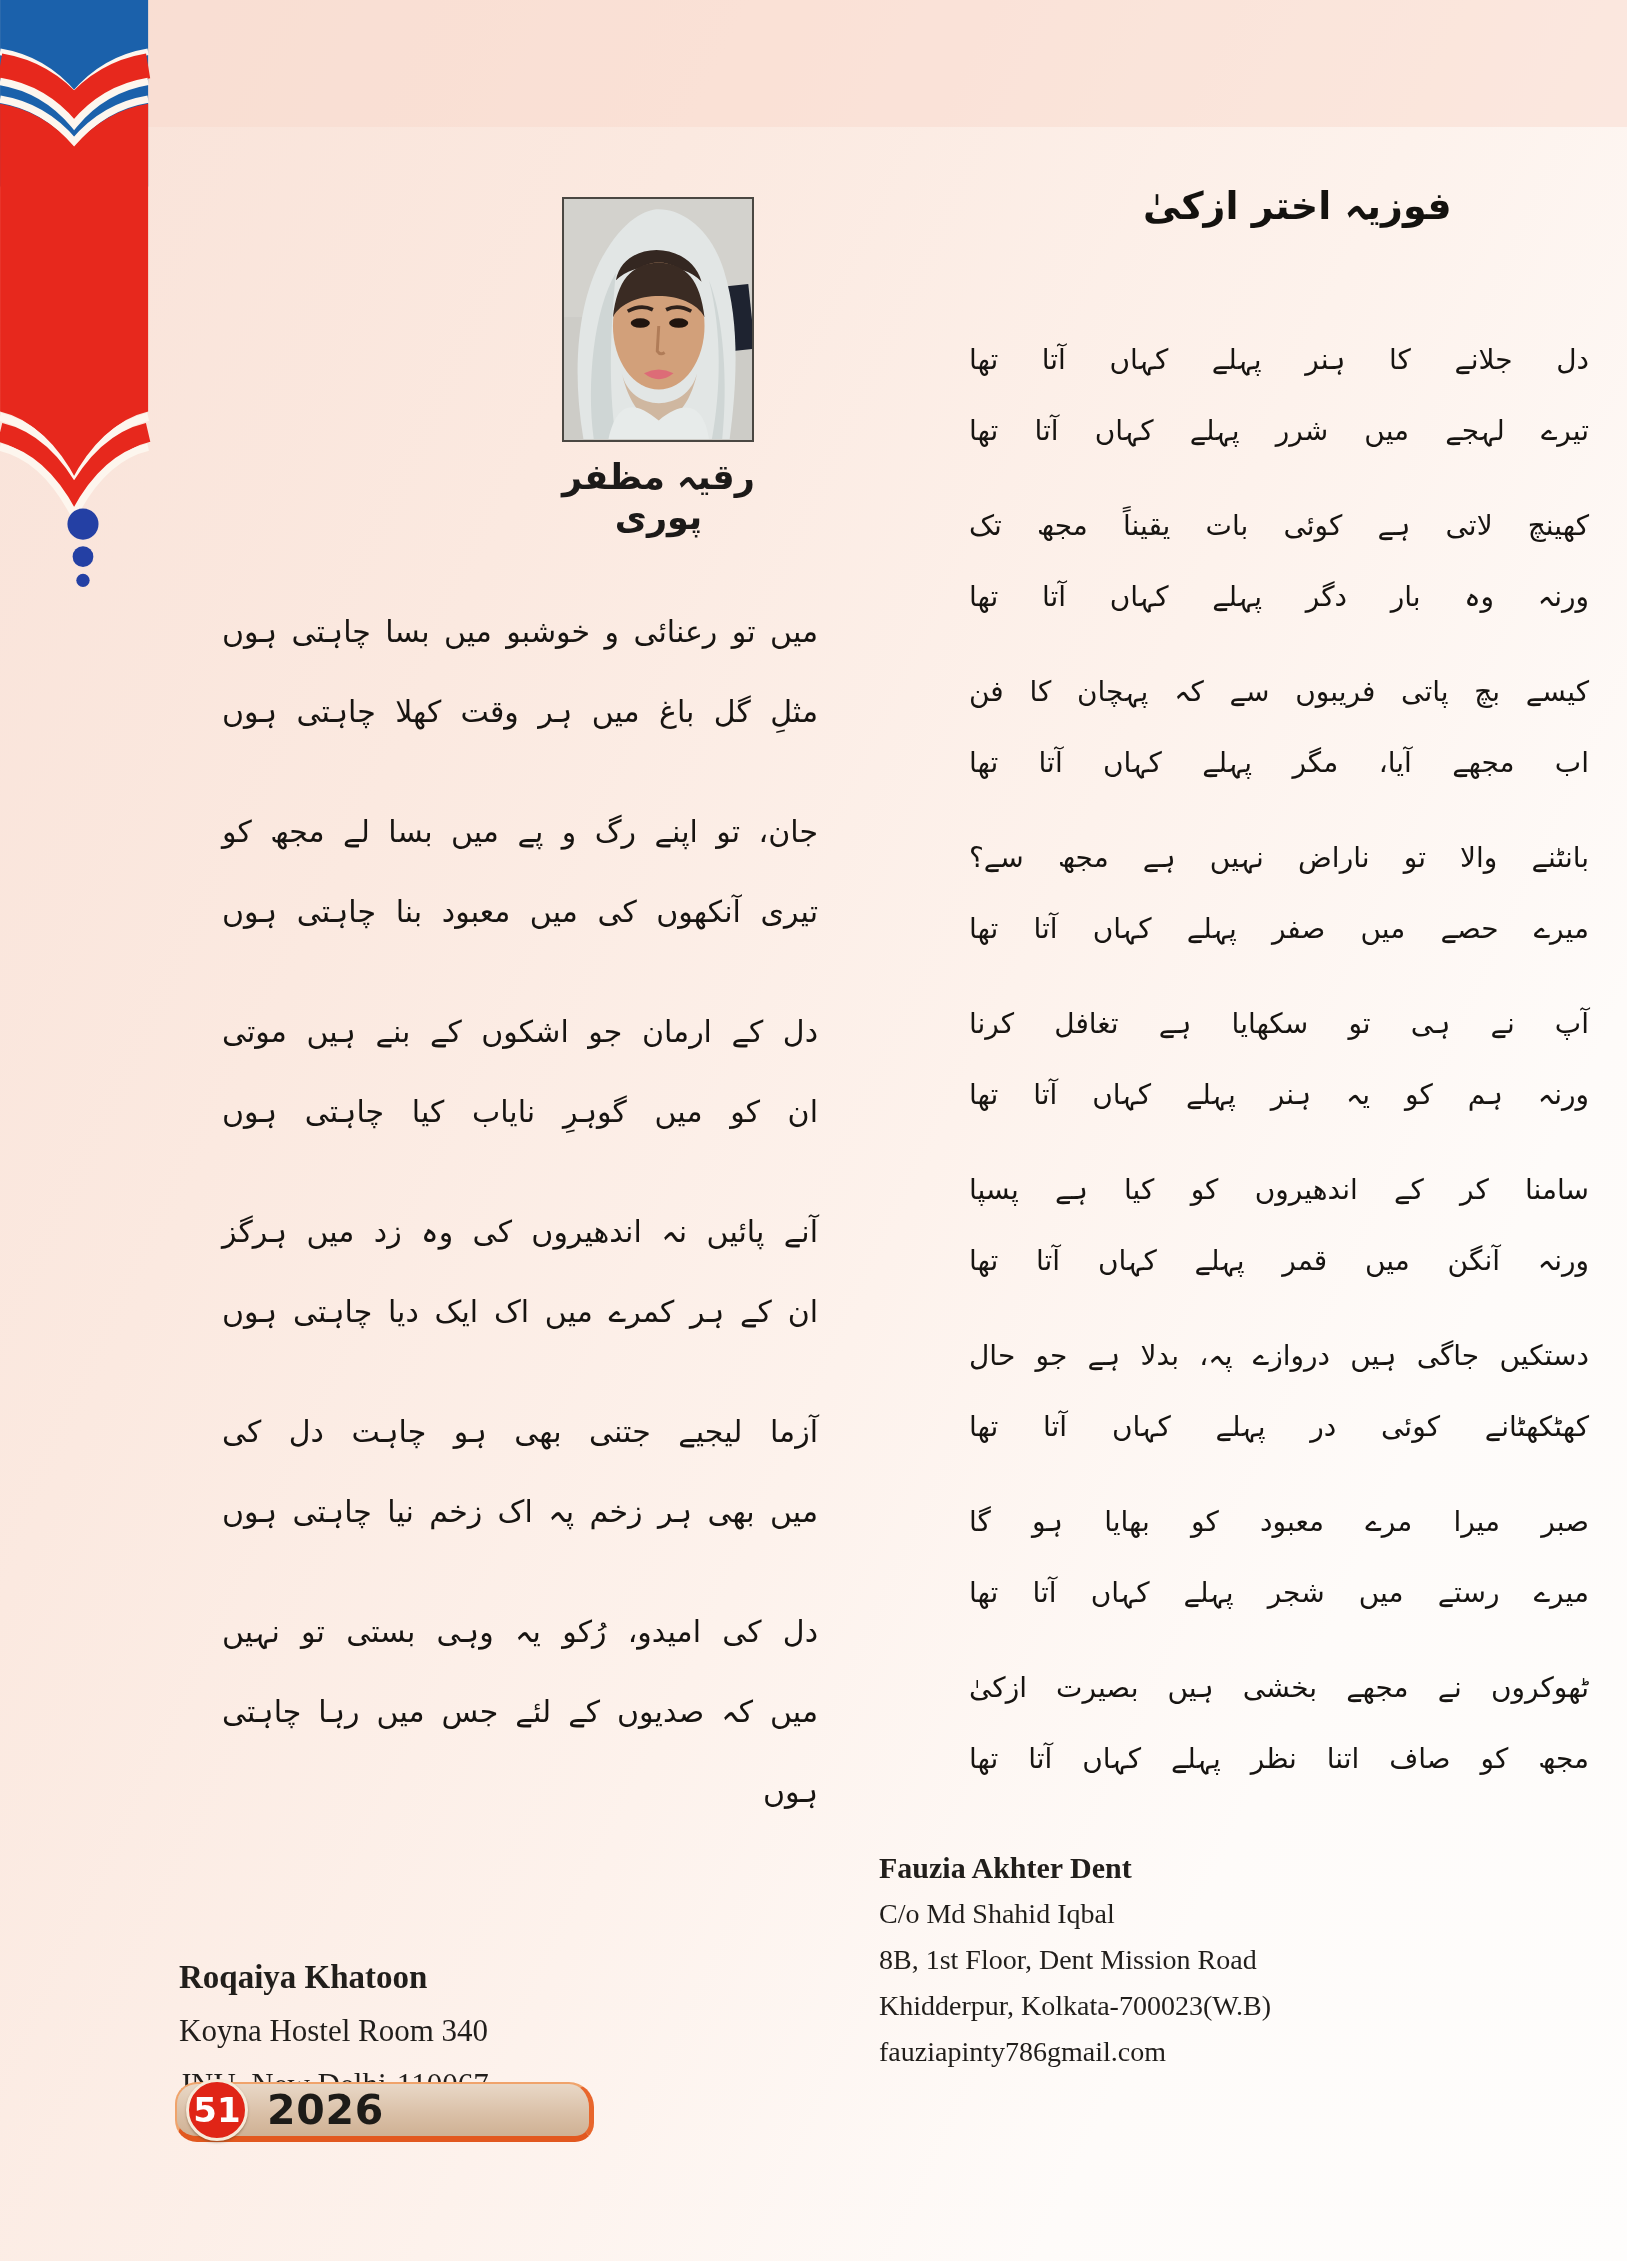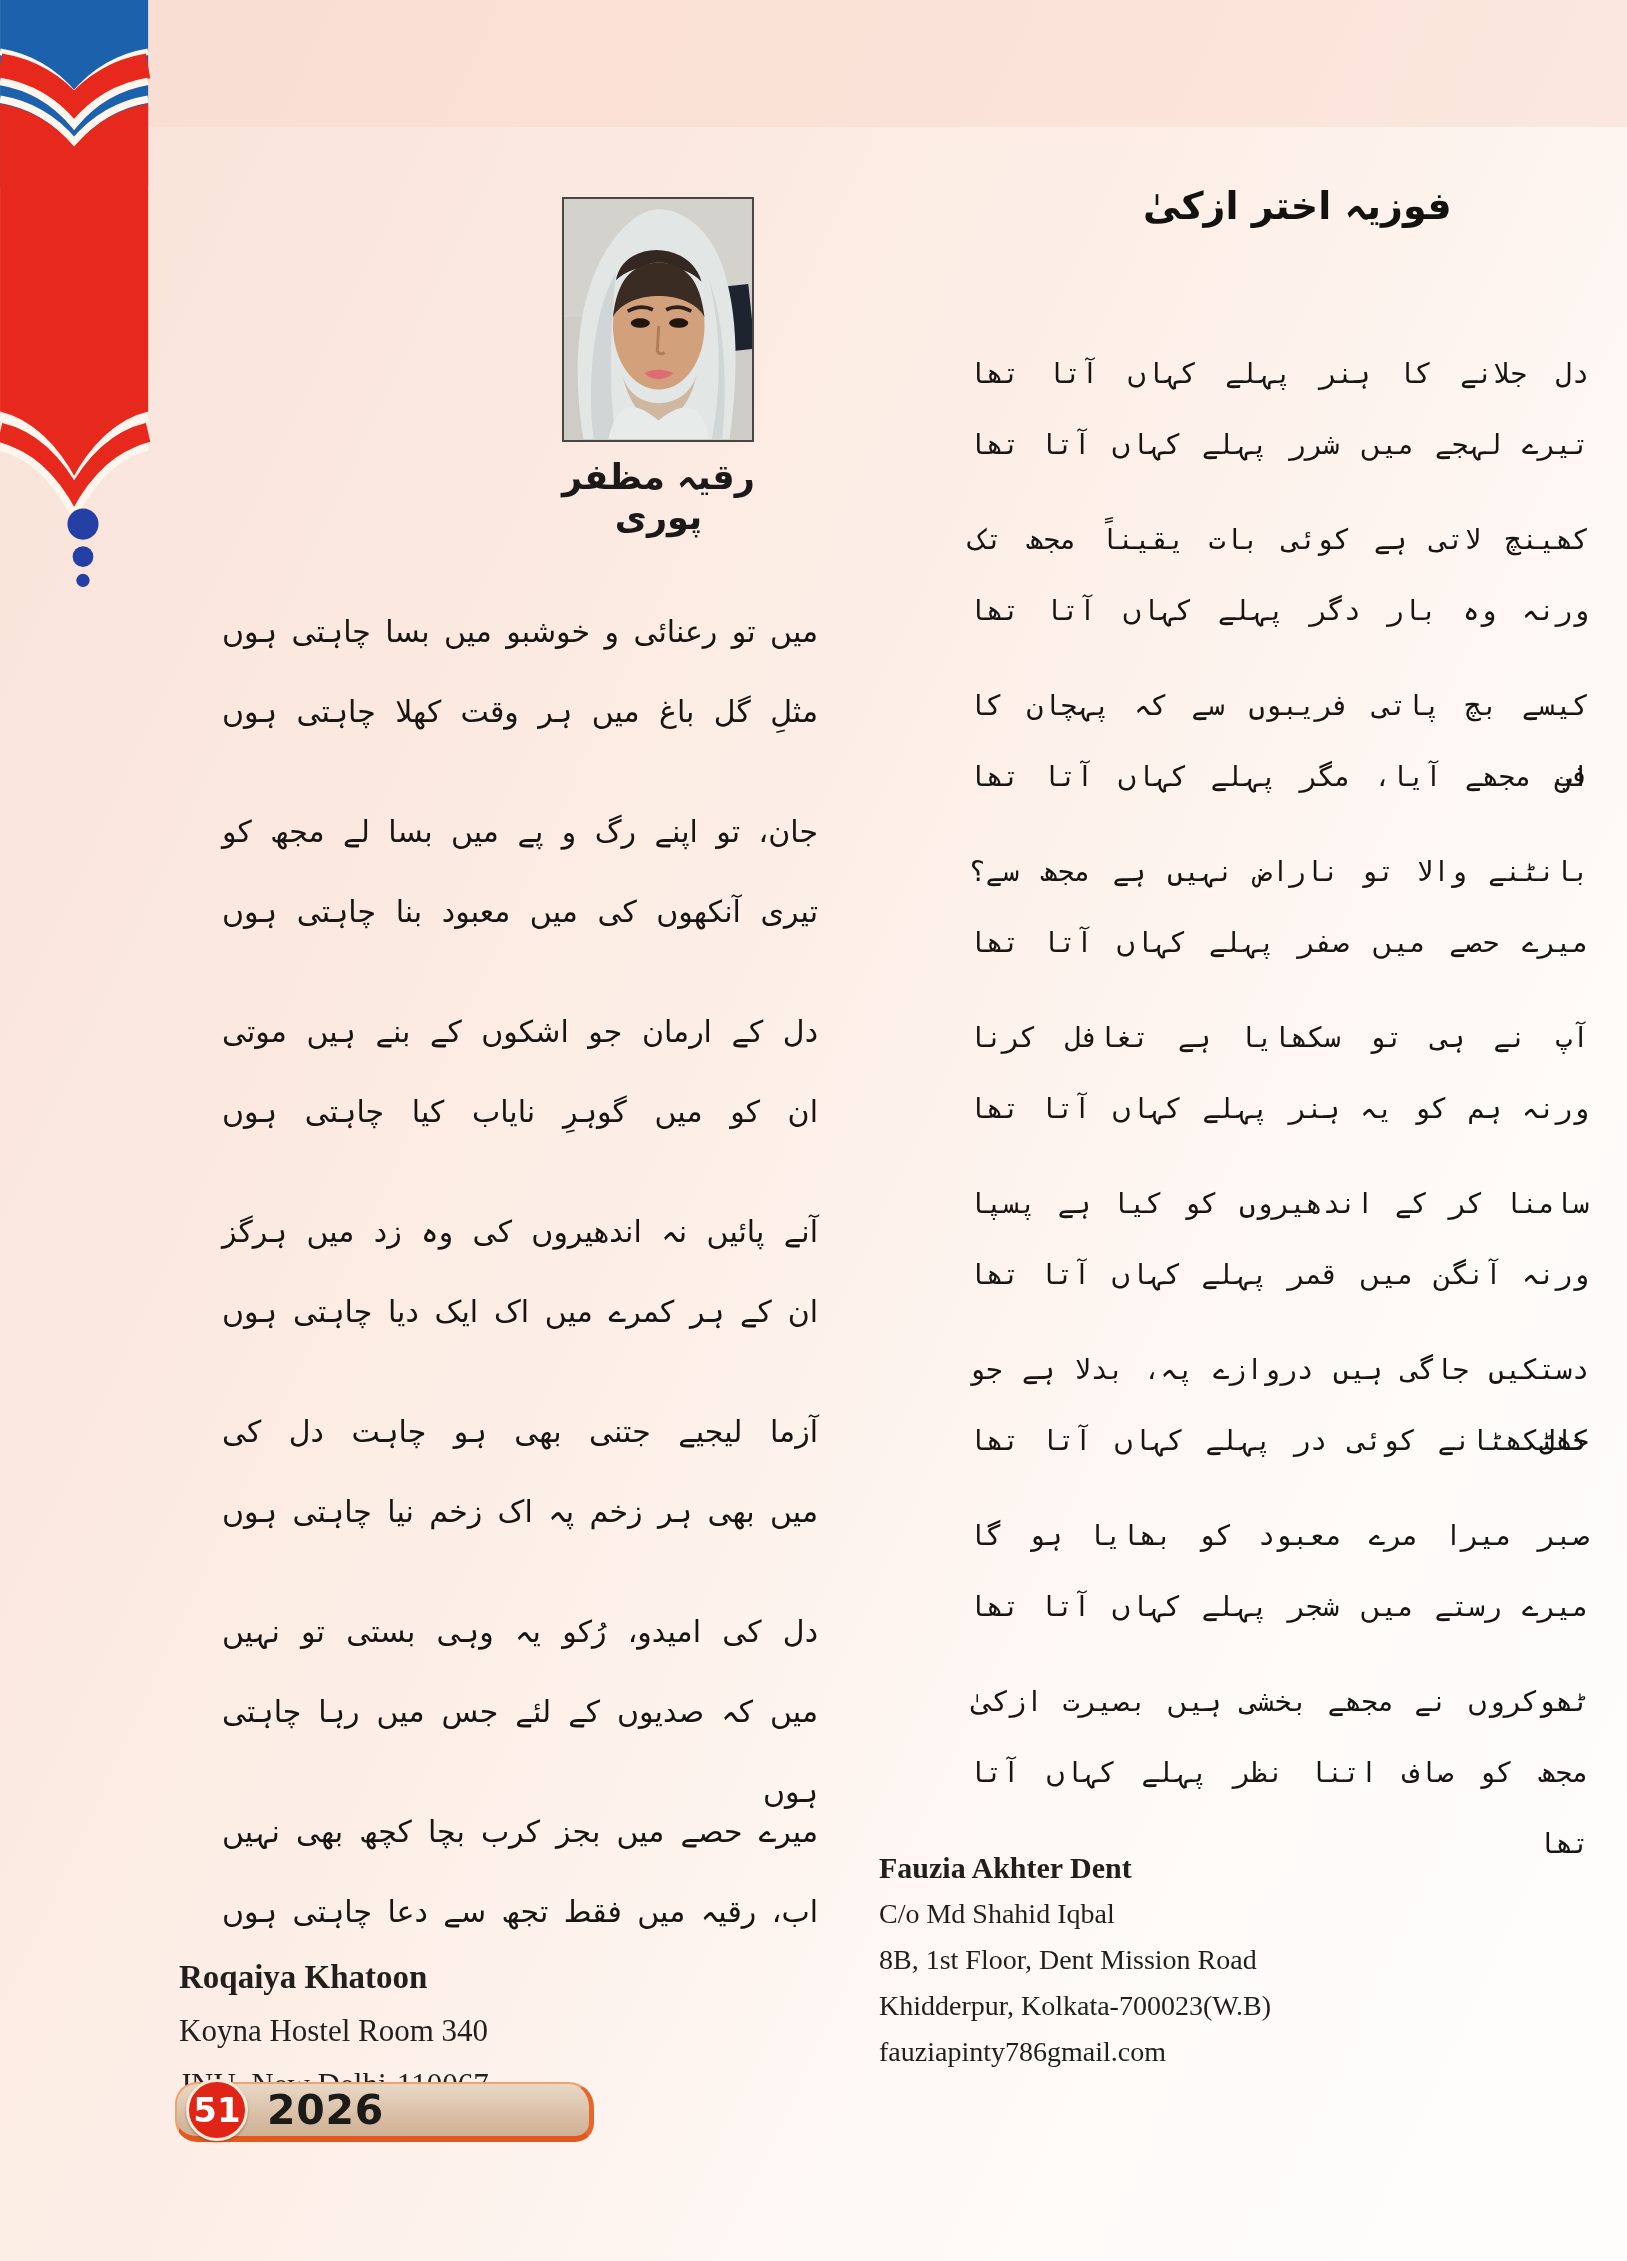--- a/index.html
+++ b/index.html
@@ -25,21 +25,21 @@
     position:absolute;left:518px;top:457px;width:281px;height:59px;
     direction:rtl;text-align:center;font-size:35px;font-weight:bold;color:#1c1a19;
     font-family:"DejaVu Sans",sans-serif;
   }
   
   #right-poet-name{
     position:absolute;right:41px;top:184px;width:444px;
     direction:rtl;text-align:left;font-size:38px;font-weight:bold;color:#14120f;
   }
   .poem-col{position:absolute;}
-  #right-poem-col{left:969px;top:340px;width:620px;font-family:Liberation Mono, monospace;}
+  #right-poem-col{left:969px;top:324px;width:620px;}
   #left-poem-col{left:222px;top:592px;width:596px;}
   .couplet{margin:0 0 0 0;}
   #right-poem-col .couplet{margin-bottom:24px;}
   #left-poem-col .couplet{margin-bottom:40px;}
   .poem-line{
     direction:rtl;
     text-align:justify;
     text-align-last:justify;
     text-justify:inter-word;
     color:#171411;
@@ -199,24 +199,20 @@
         <div class="poem-line">ان کے ہر کمرے میں اک ایک دیا چاہتی ہوں</div>
       </div>
       <div class="couplet">
         <div class="poem-line">آزما لیجیے جتنی بھی ہو چاہت دل کی</div>
         <div class="poem-line">میں بھی ہر زخم پہ اک زخم نیا چاہتی ہوں</div>
       </div>
       <div class="couplet">
         <div class="poem-line">دل کی امیدو، رُکو یہ وہی بستی تو نہیں</div>
         <div class="poem-line">میں کہ صدیوں کے لئے جس میں رہا چاہتی ہوں</div>
       </div>
-      <div class="couplet">
-        <div class="poem-line">میرے حصے میں بجز کرب بچا کچھ بھی نہیں</div>
-        <div class="poem-line">اب، رقیہ میں فقط تجھ سے دعا چاہتی ہوں</div>
-      </div>
     </div>
 
   <div id="left-contact" class="contact">
     <div class="name">Roqaiya Khatoon</div>
     <div class="line">Koyna Hostel Room 340</div>
     <div class="line">JNU, New Delhi-110067</div>
   </div>
 
   <div id="right-contact" class="contact">
     <div class="name">Fauzia Akhter Dent</div>

